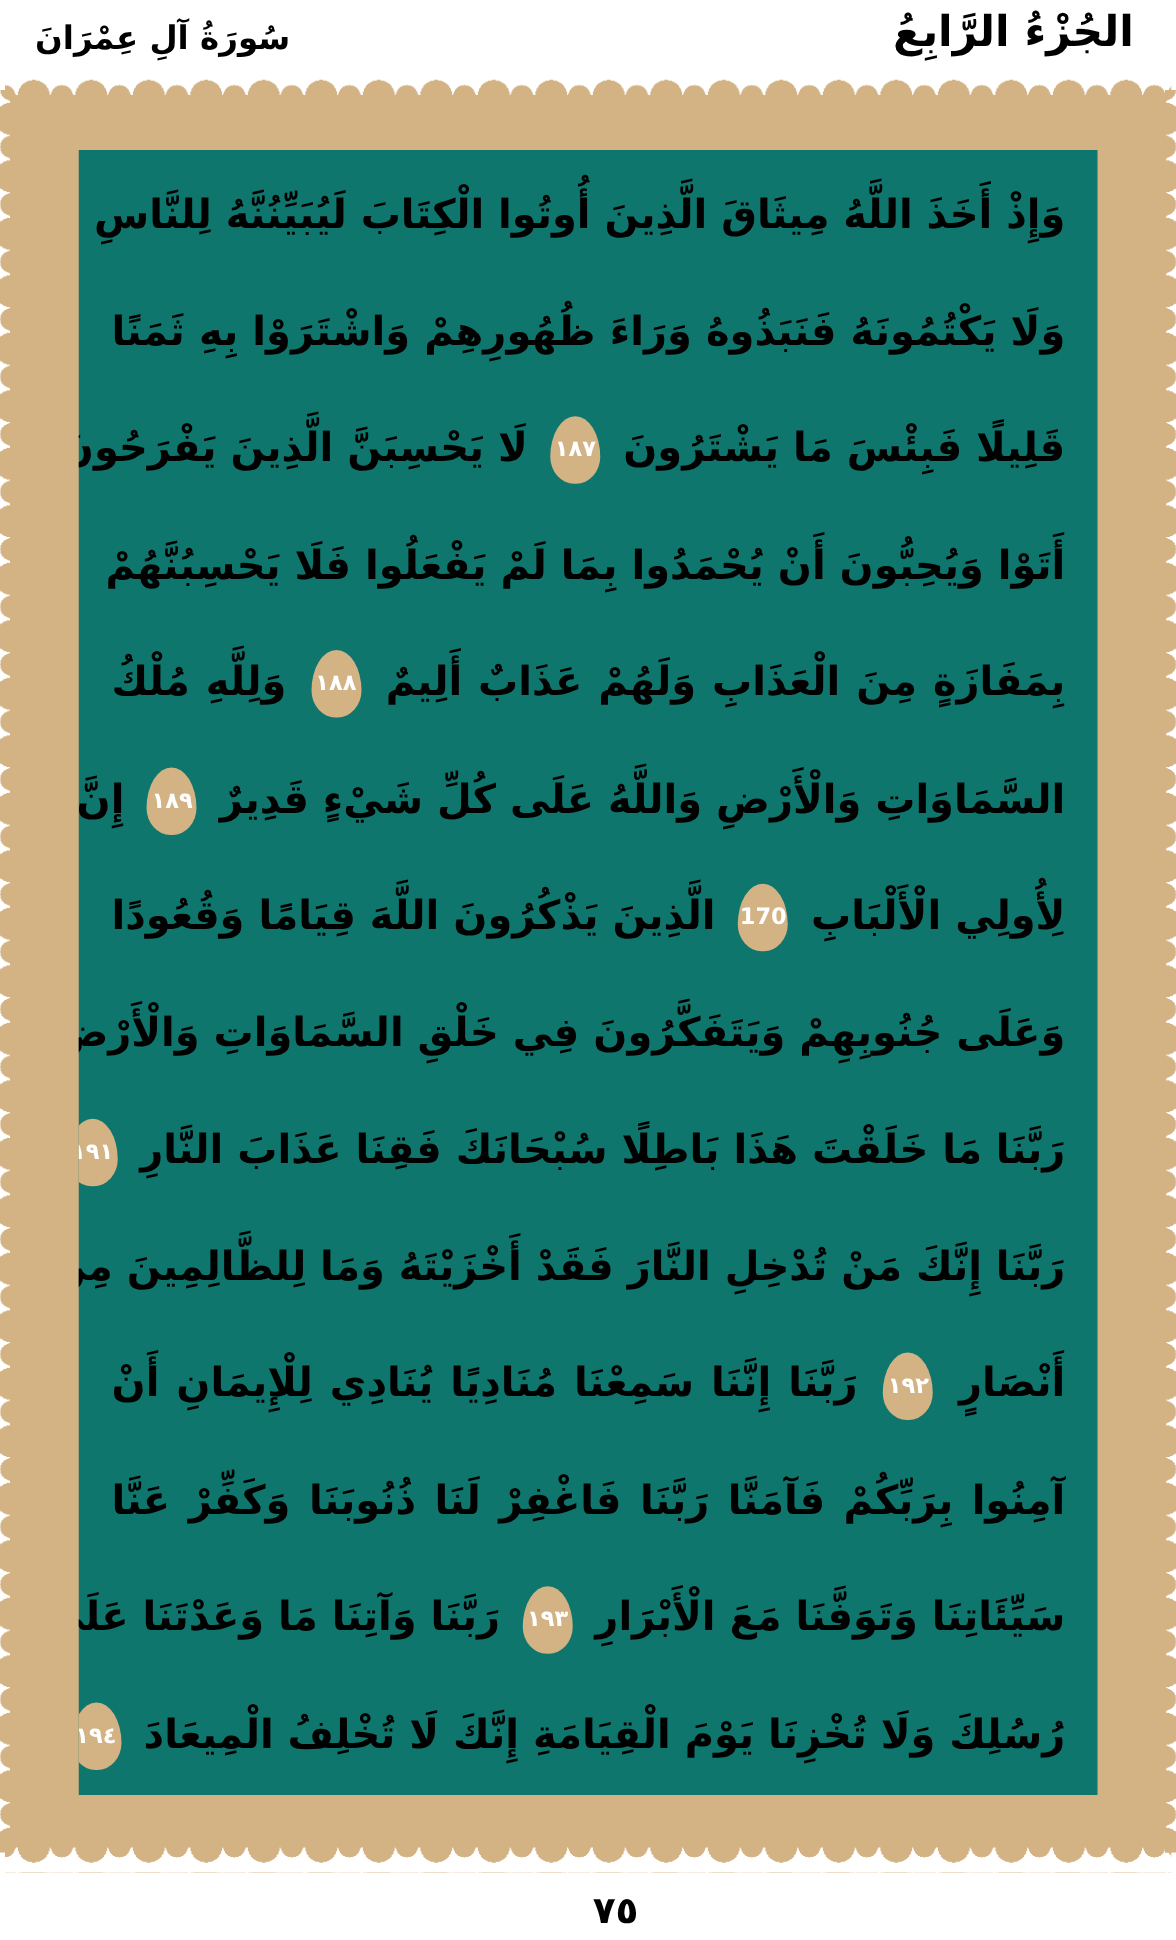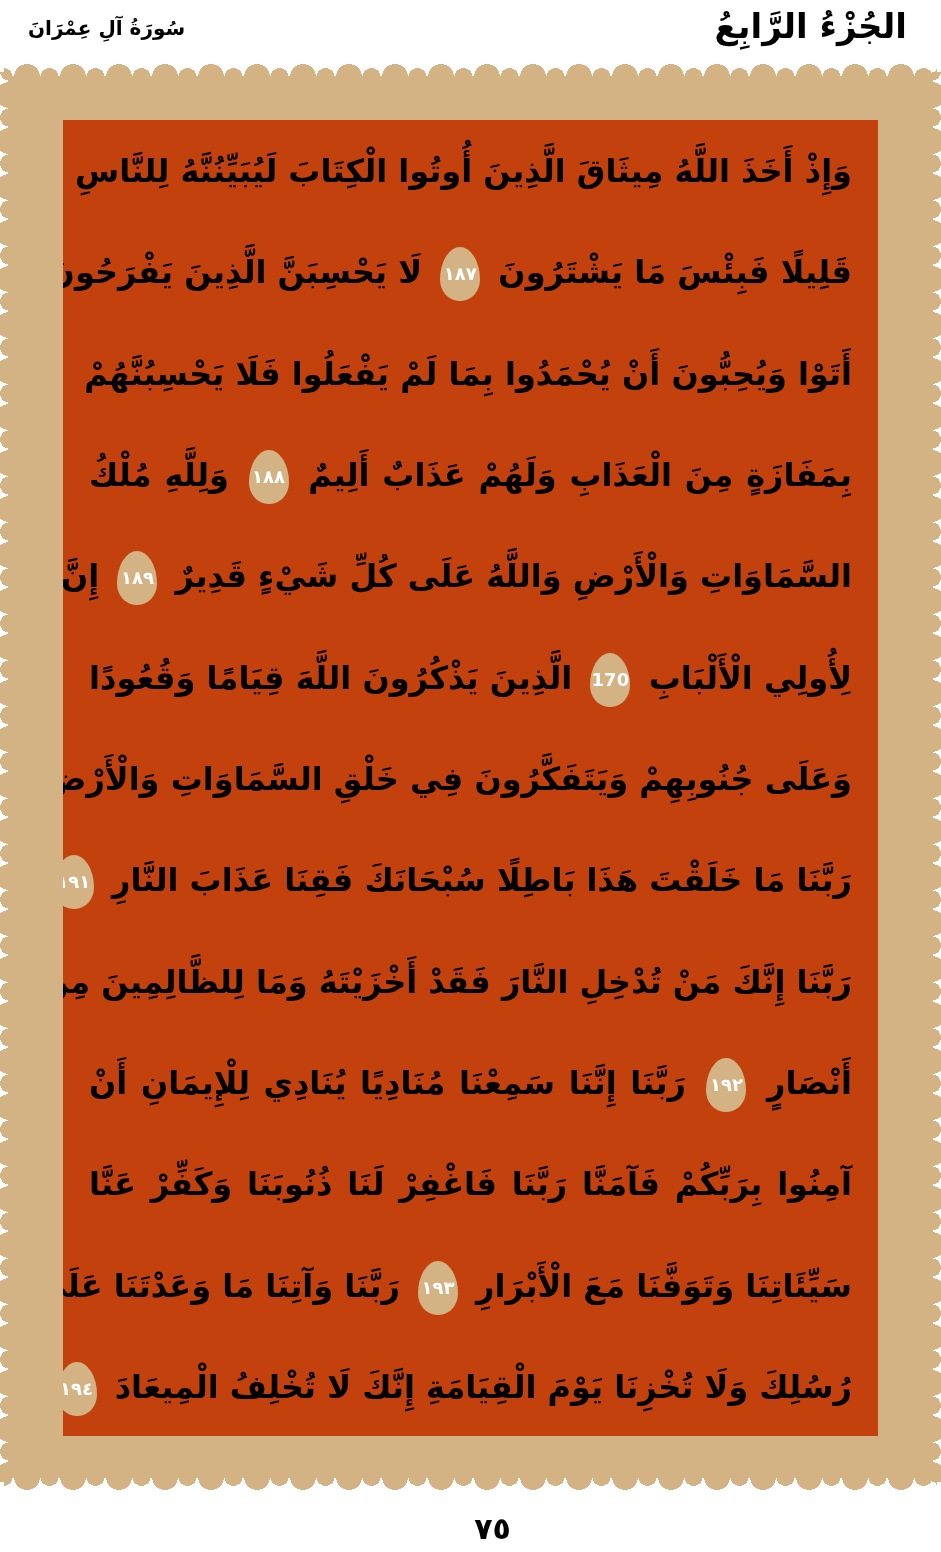--- a/index.html
+++ b/index.html
@@ -6,21 +6,21 @@
   .page{
     position:relative;width:941px;height:1552px;background:#ffffff;
     font-family:"DejaVu Sans",sans-serif;overflow:hidden;
   }
   
   .hdr-juz{
     position:absolute;top:6px;right:34px;font-size:34px;font-weight:bold;
     color:#000;direction:rtl;
   }
   .hdr-surah{
-    position:absolute;top:16px;left:28px;font-size:20px;font-weight:bold;
+    position:absolute;top:16px;left:28px;font-size:26px;font-weight:bold;
     color:#000;direction:rtl;
   }
   
   .frame{
     position:absolute;left:8px;right:8px;top:76px;bottom:74px;
     background:#d3b284;
   }
   .sc{position:absolute;pointer-events:none;}
   .sc-top{
     left:-4px;right:-4px;top:-20px;height:21px;
@@ -54,21 +54,21 @@
     background-image:
       radial-gradient(circle 13px at 0% 50%, #d3b284 99%, rgba(0,0,0,0) 100%),
       radial-gradient(circle 9px  at 0% 50%, #d3b284 99%, rgba(0,0,0,0) 100%);
     background-size:21px 46px,21px 23px;
     background-position:0 0,0 11px;
     background-repeat:repeat-y;
   }
   
   .text-area{
     position:absolute;left:55px;right:55px;top:44px;bottom:42px;
-    background:#c2410c;box-sizing:border-box;padding:8px 26px 6px 26px;
+    background:#0f766e;box-sizing:border-box;padding:8px 26px 6px 26px;
     direction:rtl;overflow:hidden;
     display:flex;flex-direction:column;justify-content:space-between;
   }
   .quran-line{
     height:86px;line-height:86px;
     font-size:32px;font-weight:bold;color:#000;
     text-align:justify;text-align-last:justify;
     white-space:nowrap;overflow:visible;
   }
   .ayah-text{letter-spacing:0;}
@@ -95,20 +95,21 @@
   <div class="hdr-surah">سُورَةُ آلِ عِمْرَانَ</div>
 
   <div class="frame">
     <div class="sc sc-top"></div>
     <div class="sc sc-bottom"></div>
     <div class="sc sc-left"></div>
     <div class="sc sc-right"></div>
 
     <div class="text-area">
         <div class="quran-line"><span class="ayah-text">وَإِذْ أَخَذَ اللَّهُ مِيثَاقَ الَّذِينَ أُوتُوا الْكِتَابَ لَيُبَيِّنُنَّهُ لِلنَّاسِ</span></div>
+        <div class="quran-line"><span class="ayah-text">وَلَا يَكْتُمُونَهُ فَنَبَذُوهُ وَرَاءَ ظُهُورِهِمْ وَاشْتَرَوْا بِهِ ثَمَنًا</span></div>
         <div class="quran-line"><span class="ayah-text">قَلِيلًا فَبِئْسَ مَا يَشْتَرُونَ</span> <span class="verse-badge">١٨٧</span> <span class="ayah-text">لَا يَحْسِبَنَّ الَّذِينَ يَفْرَحُونَ بِمَا</span></div>
         <div class="quran-line"><span class="ayah-text">أَتَوْا وَيُحِبُّونَ أَنْ يُحْمَدُوا بِمَا لَمْ يَفْعَلُوا فَلَا يَحْسِبُنَّهُمْ</span></div>
         <div class="quran-line"><span class="ayah-text">بِمَفَازَةٍ مِنَ الْعَذَابِ وَلَهُمْ عَذَابٌ أَلِيمٌ</span> <span class="verse-badge">١٨٨</span> <span class="ayah-text">وَلِلَّهِ مُلْكُ</span></div>
         <div class="quran-line"><span class="ayah-text">السَّمَاوَاتِ وَالْأَرْضِ وَاللَّهُ عَلَى كُلِّ شَيْءٍ قَدِيرٌ</span> <span class="verse-badge">١٨٩</span> <span class="ayah-text">إِنَّ فِي</span></div>
         <div class="quran-line"><span class="ayah-text">لِأُولِي الْأَلْبَابِ</span> <span class="verse-badge">170</span> <span class="ayah-text">الَّذِينَ يَذْكُرُونَ اللَّهَ قِيَامًا وَقُعُودًا</span></div>
         <div class="quran-line"><span class="ayah-text">وَعَلَى جُنُوبِهِمْ وَيَتَفَكَّرُونَ فِي خَلْقِ السَّمَاوَاتِ وَالْأَرْضِ</span></div>
         <div class="quran-line"><span class="ayah-text">رَبَّنَا مَا خَلَقْتَ هَذَا بَاطِلًا سُبْحَانَكَ فَقِنَا عَذَابَ النَّارِ</span> <span class="verse-badge">١٩١</span></div>
         <div class="quran-line"><span class="ayah-text">رَبَّنَا إِنَّكَ مَنْ تُدْخِلِ النَّارَ فَقَدْ أَخْزَيْتَهُ وَمَا لِلظَّالِمِينَ مِنْ</span></div>
         <div class="quran-line"><span class="ayah-text">أَنْصَارٍ</span> <span class="verse-badge">١٩٢</span> <span class="ayah-text">رَبَّنَا إِنَّنَا سَمِعْنَا مُنَادِيًا يُنَادِي لِلْإِيمَانِ أَنْ</span></div>
         <div class="quran-line"><span class="ayah-text">آمِنُوا بِرَبِّكُمْ فَآمَنَّا رَبَّنَا فَاغْفِرْ لَنَا ذُنُوبَنَا وَكَفِّرْ عَنَّا</span></div>

